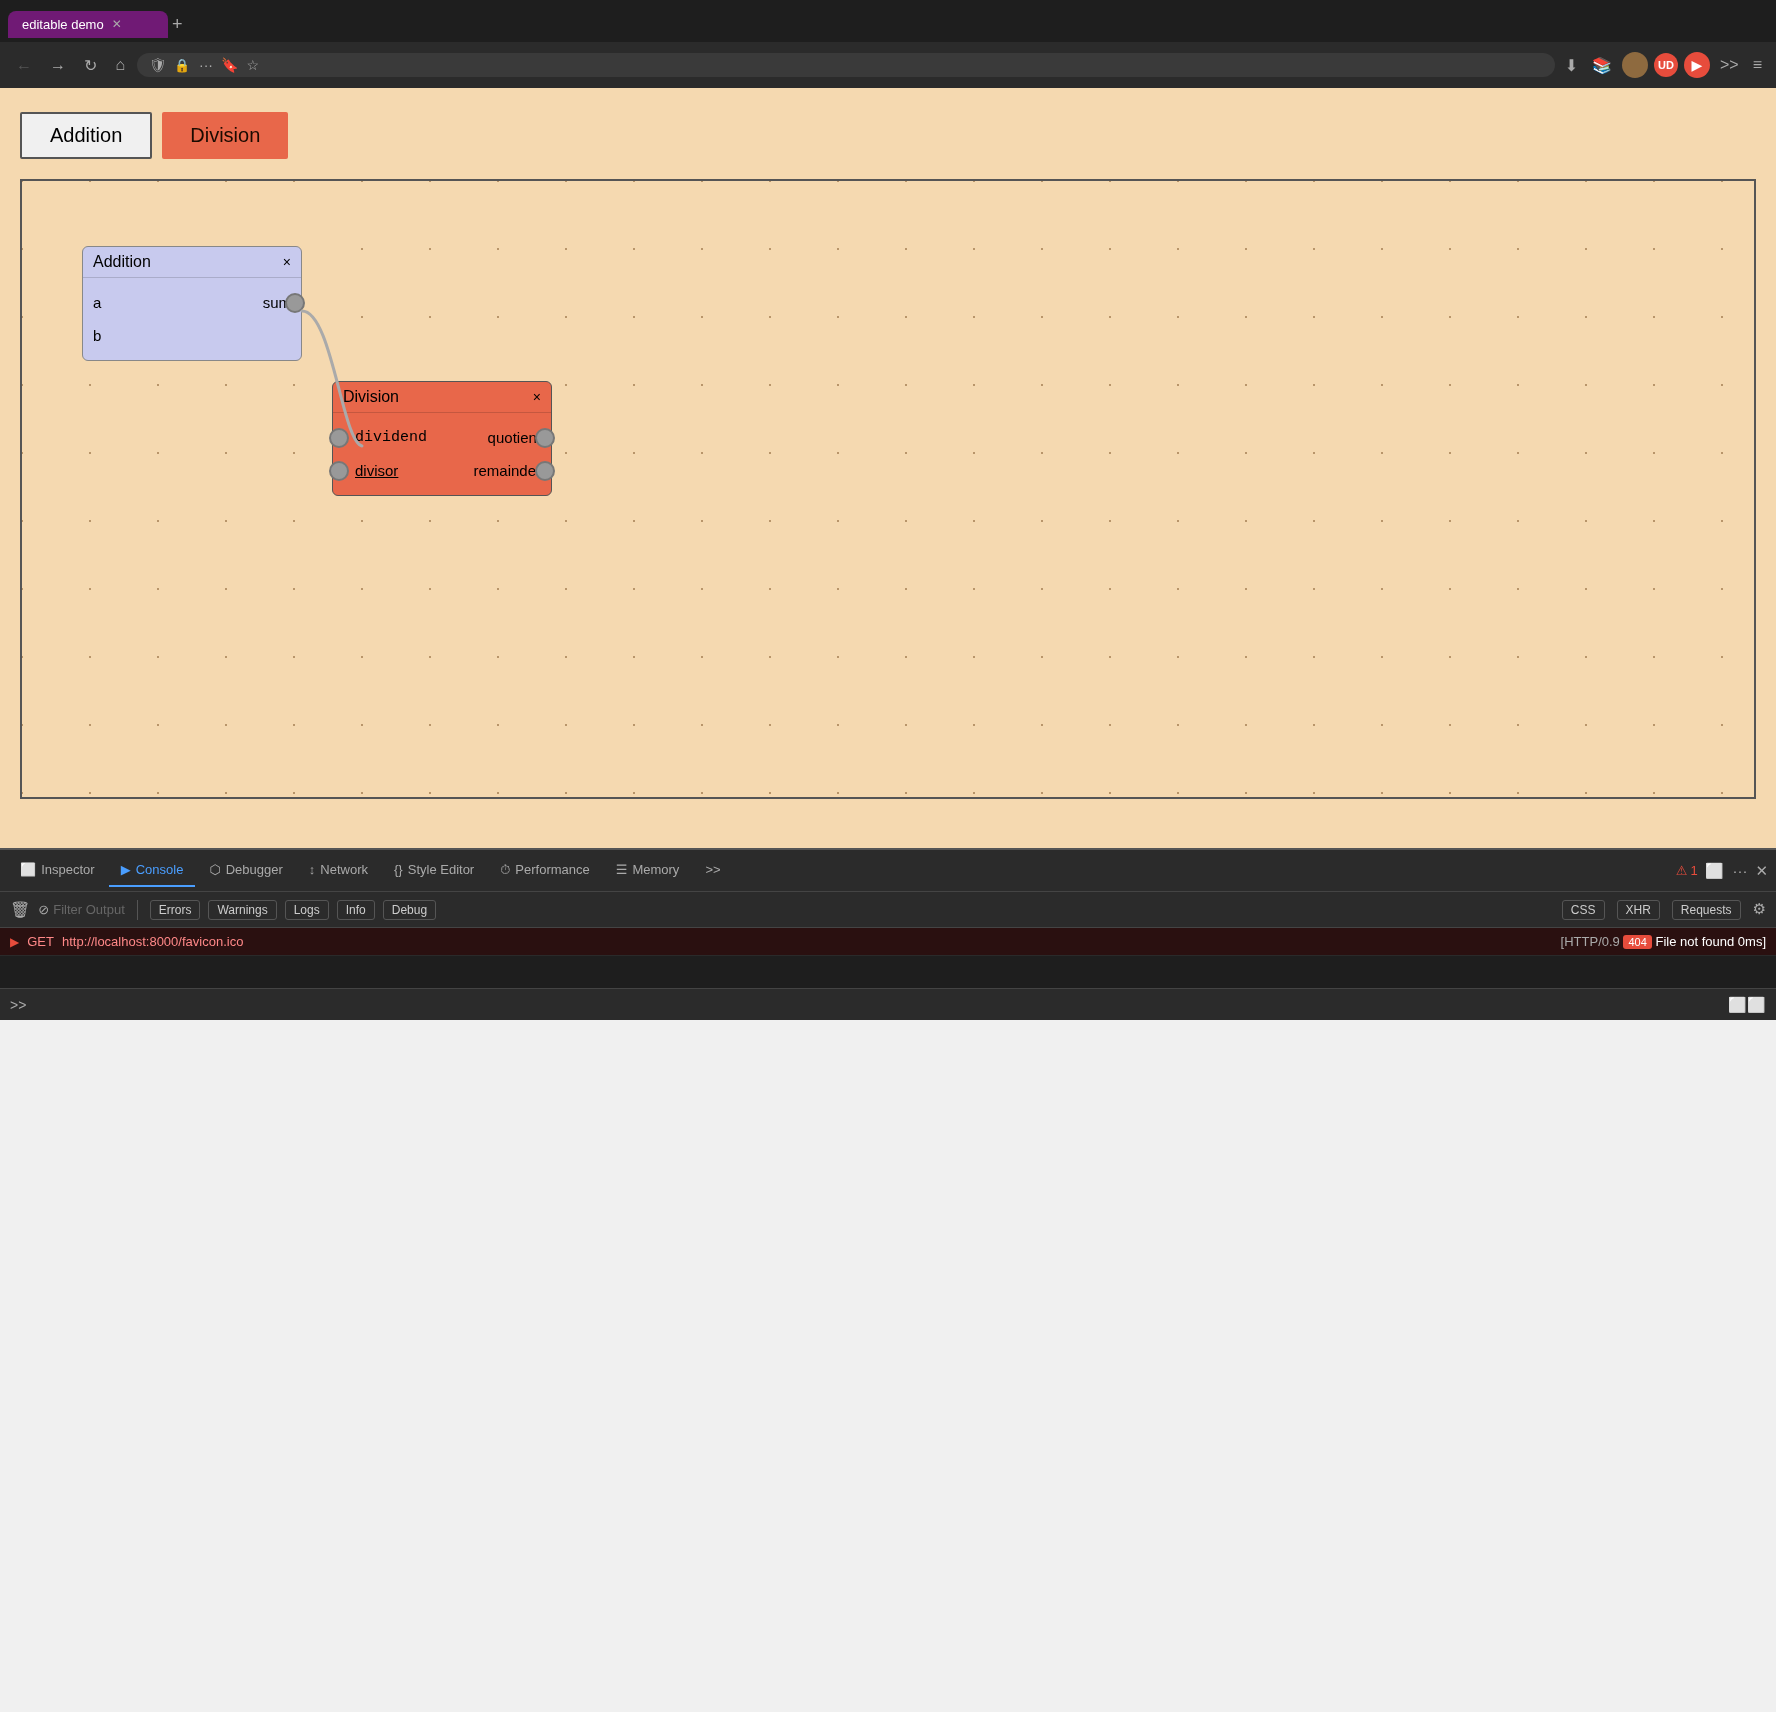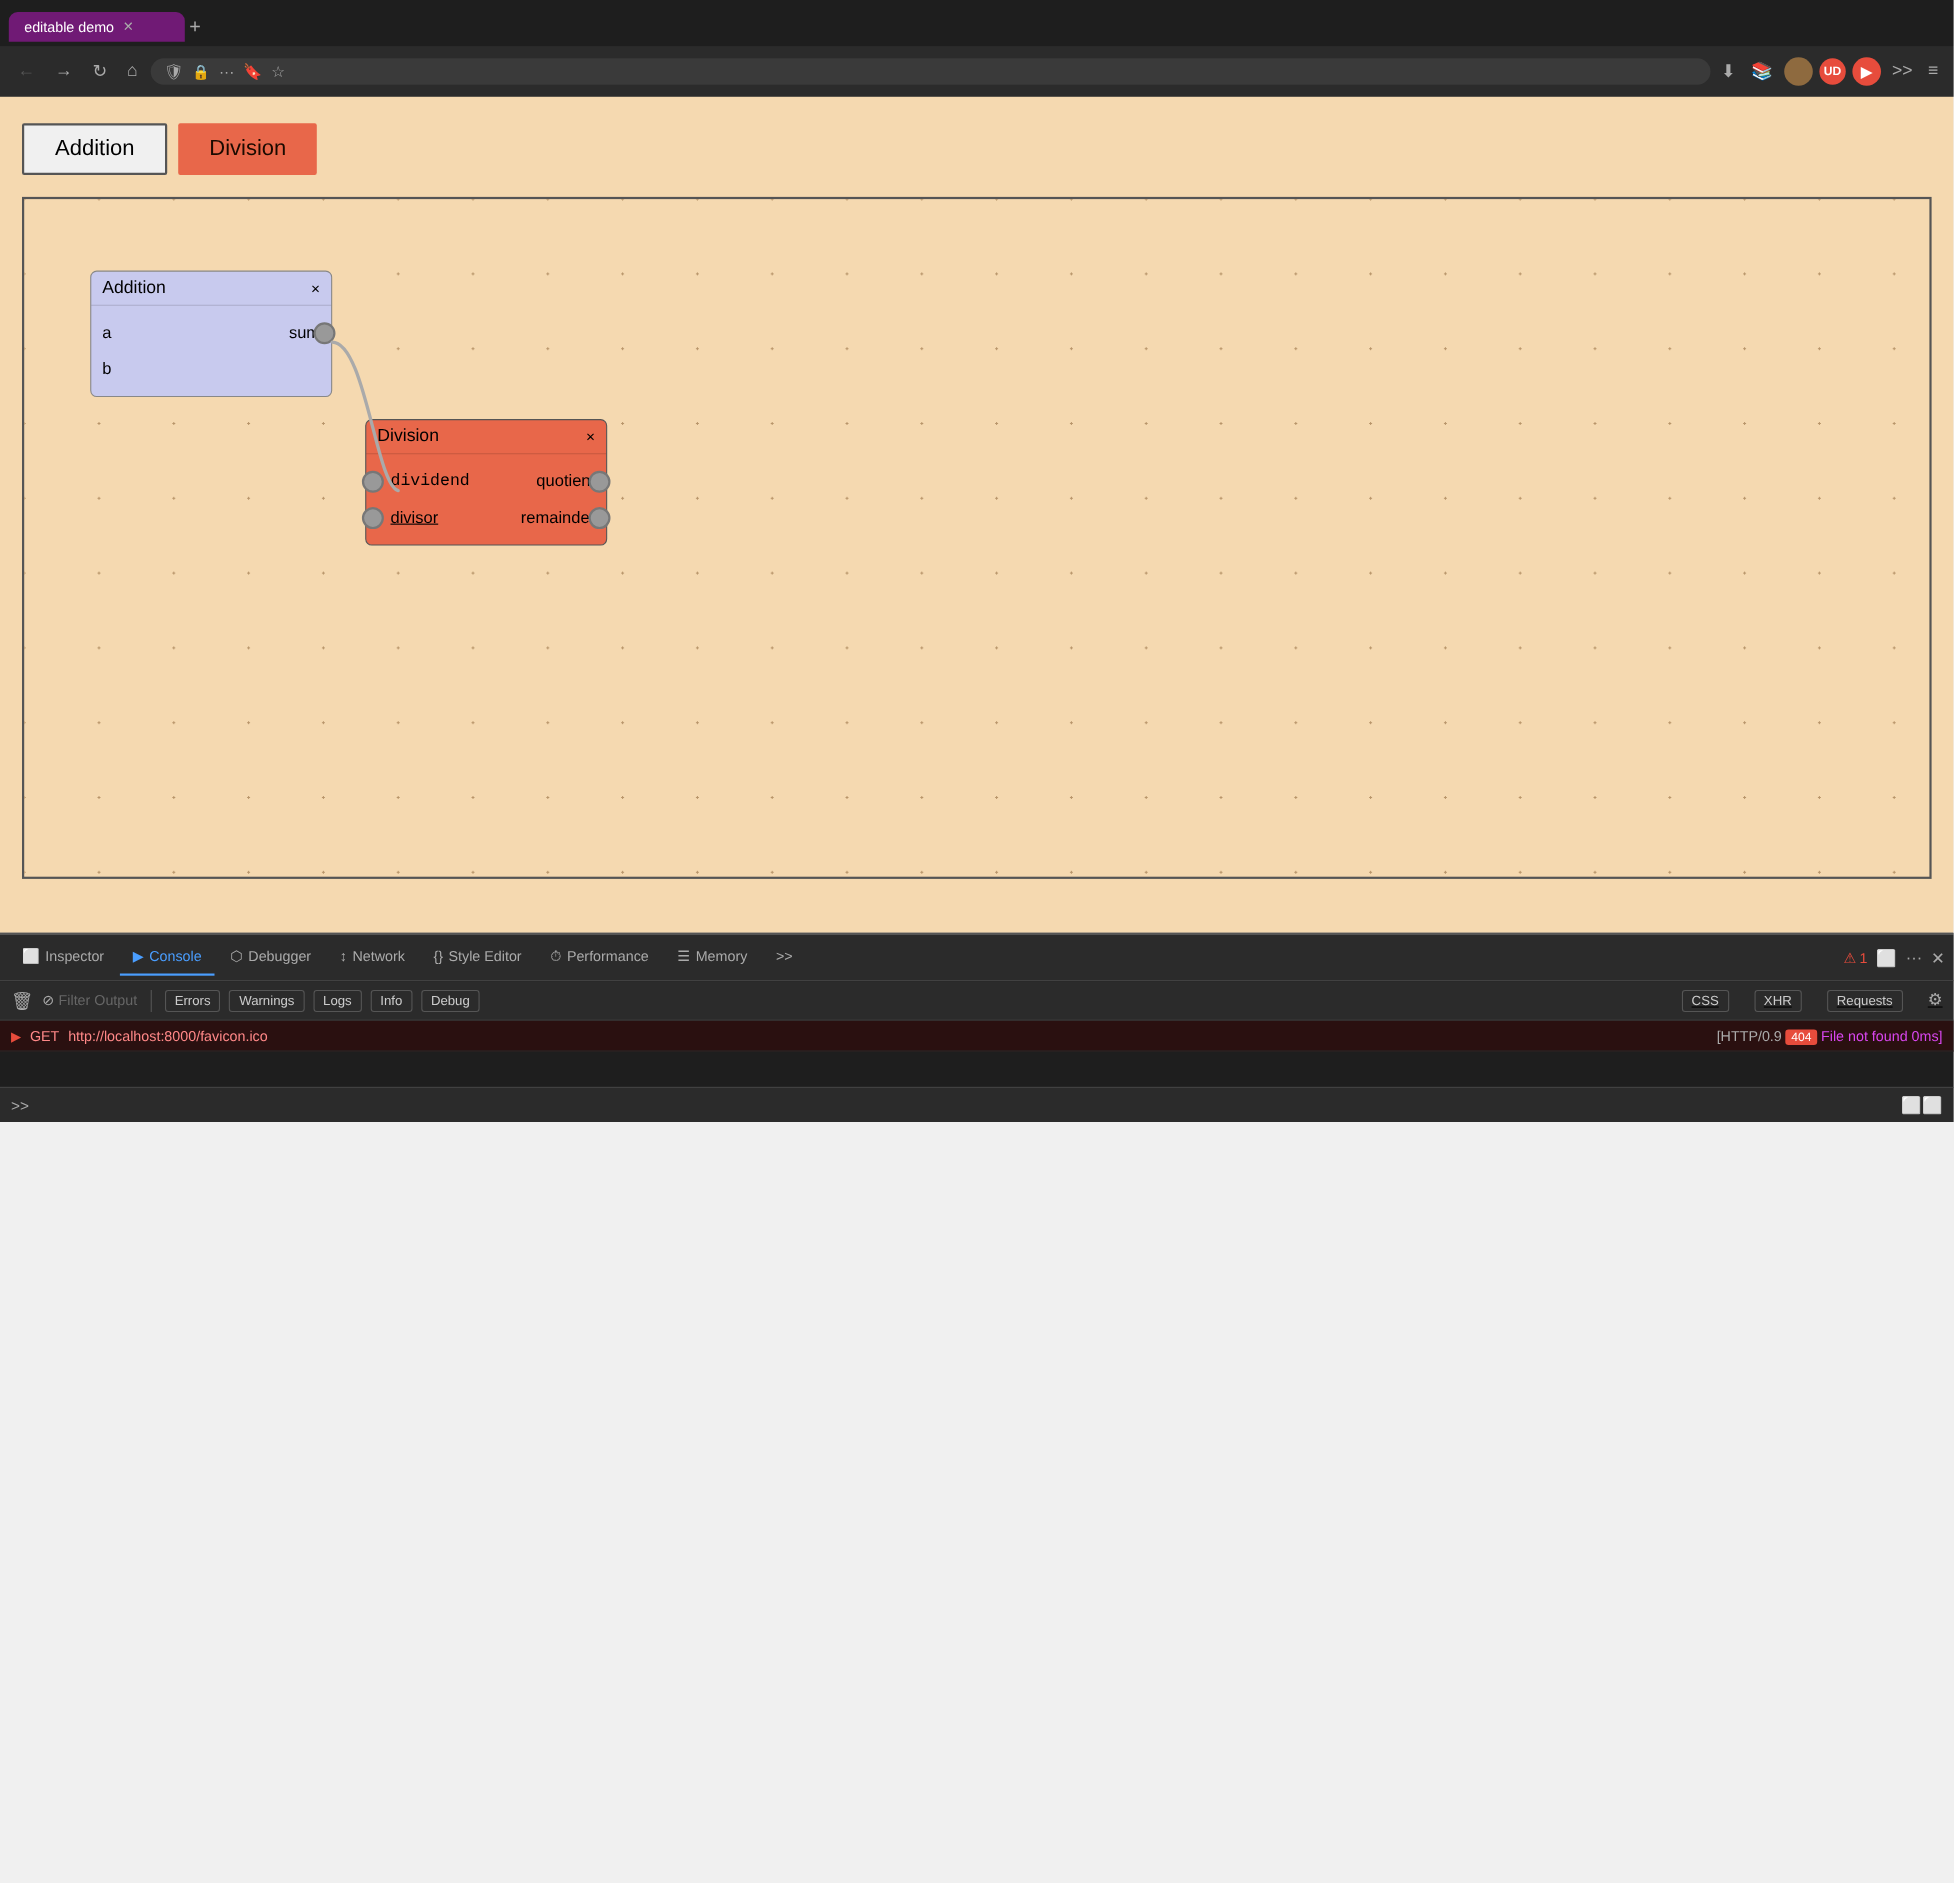--- a/index.html
+++ b/index.html
@@ -314,22 +314,21 @@
       border: 1px solid #555;
       color: #ccc;
       padding: 2px 8px;
       border-radius: 3px;
       font-size: 12px;
       cursor: pointer;
     }
     .filter-right {
       margin-left: auto;
       display: flex;
-      gap: 23px;
-      text-decoration: underline;
+      gap: 12px;
     }
     .devtools-content {
       background: #1e1e1e;
       min-height: 60px;
     }
     .log-row {
       display: flex;
       align-items: center;
       padding: 6px 10px;
       font-size: 13px;
@@ -548,21 +547,21 @@
   </div>
 
   <div class="devtools-content">
     <div class="log-row error">
       <span class="log-arrow">▶</span>
       <span style="color:#ff8888;">GET</span>
       <span class="log-url">http://localhost:8000/favicon.ico</span>
       <span class="log-status">
         <span>[HTTP/0.9</span>
         <span class="badge-404">404</span>
-        <span style="color:#d946ef;">File not found 0ms]</span>
+        <span style="color:#ffffff;">File not found 0ms]</span>
       </span>
     </div>
   </div>
 
   <div class="devtools-footer">
     <span class="chevron-icon">&gt;&gt;</span>
     <div class="devtools-icons-right">
       <span class="dt-icon">⬜⬜</span>
     </div>
   </div>

